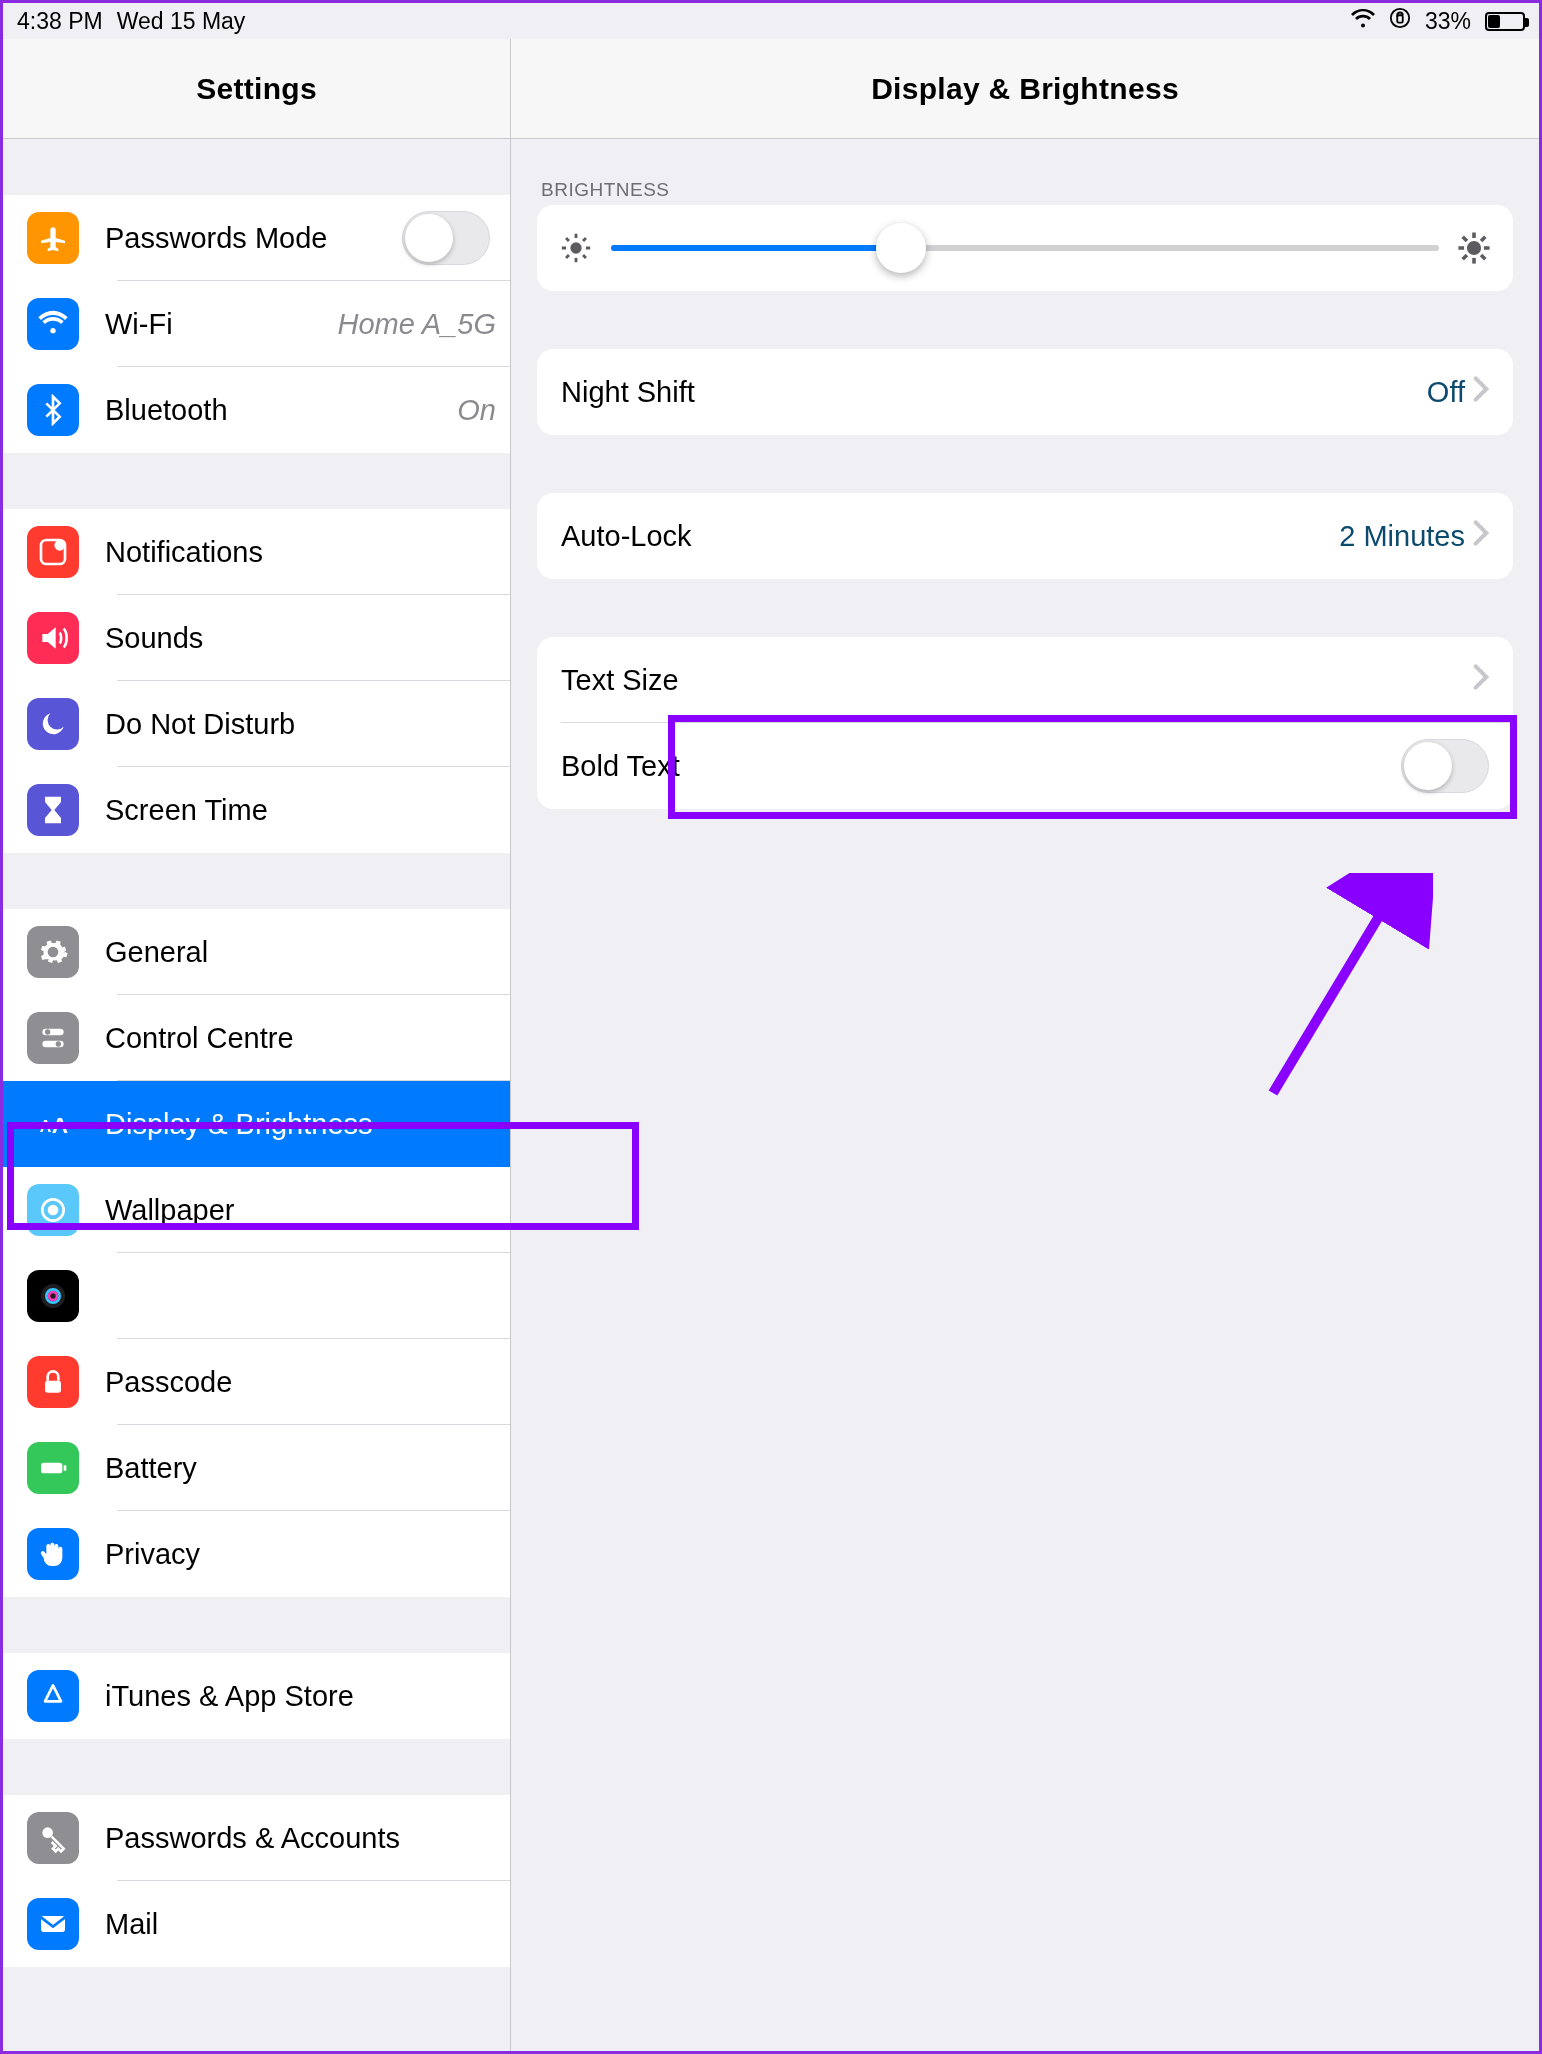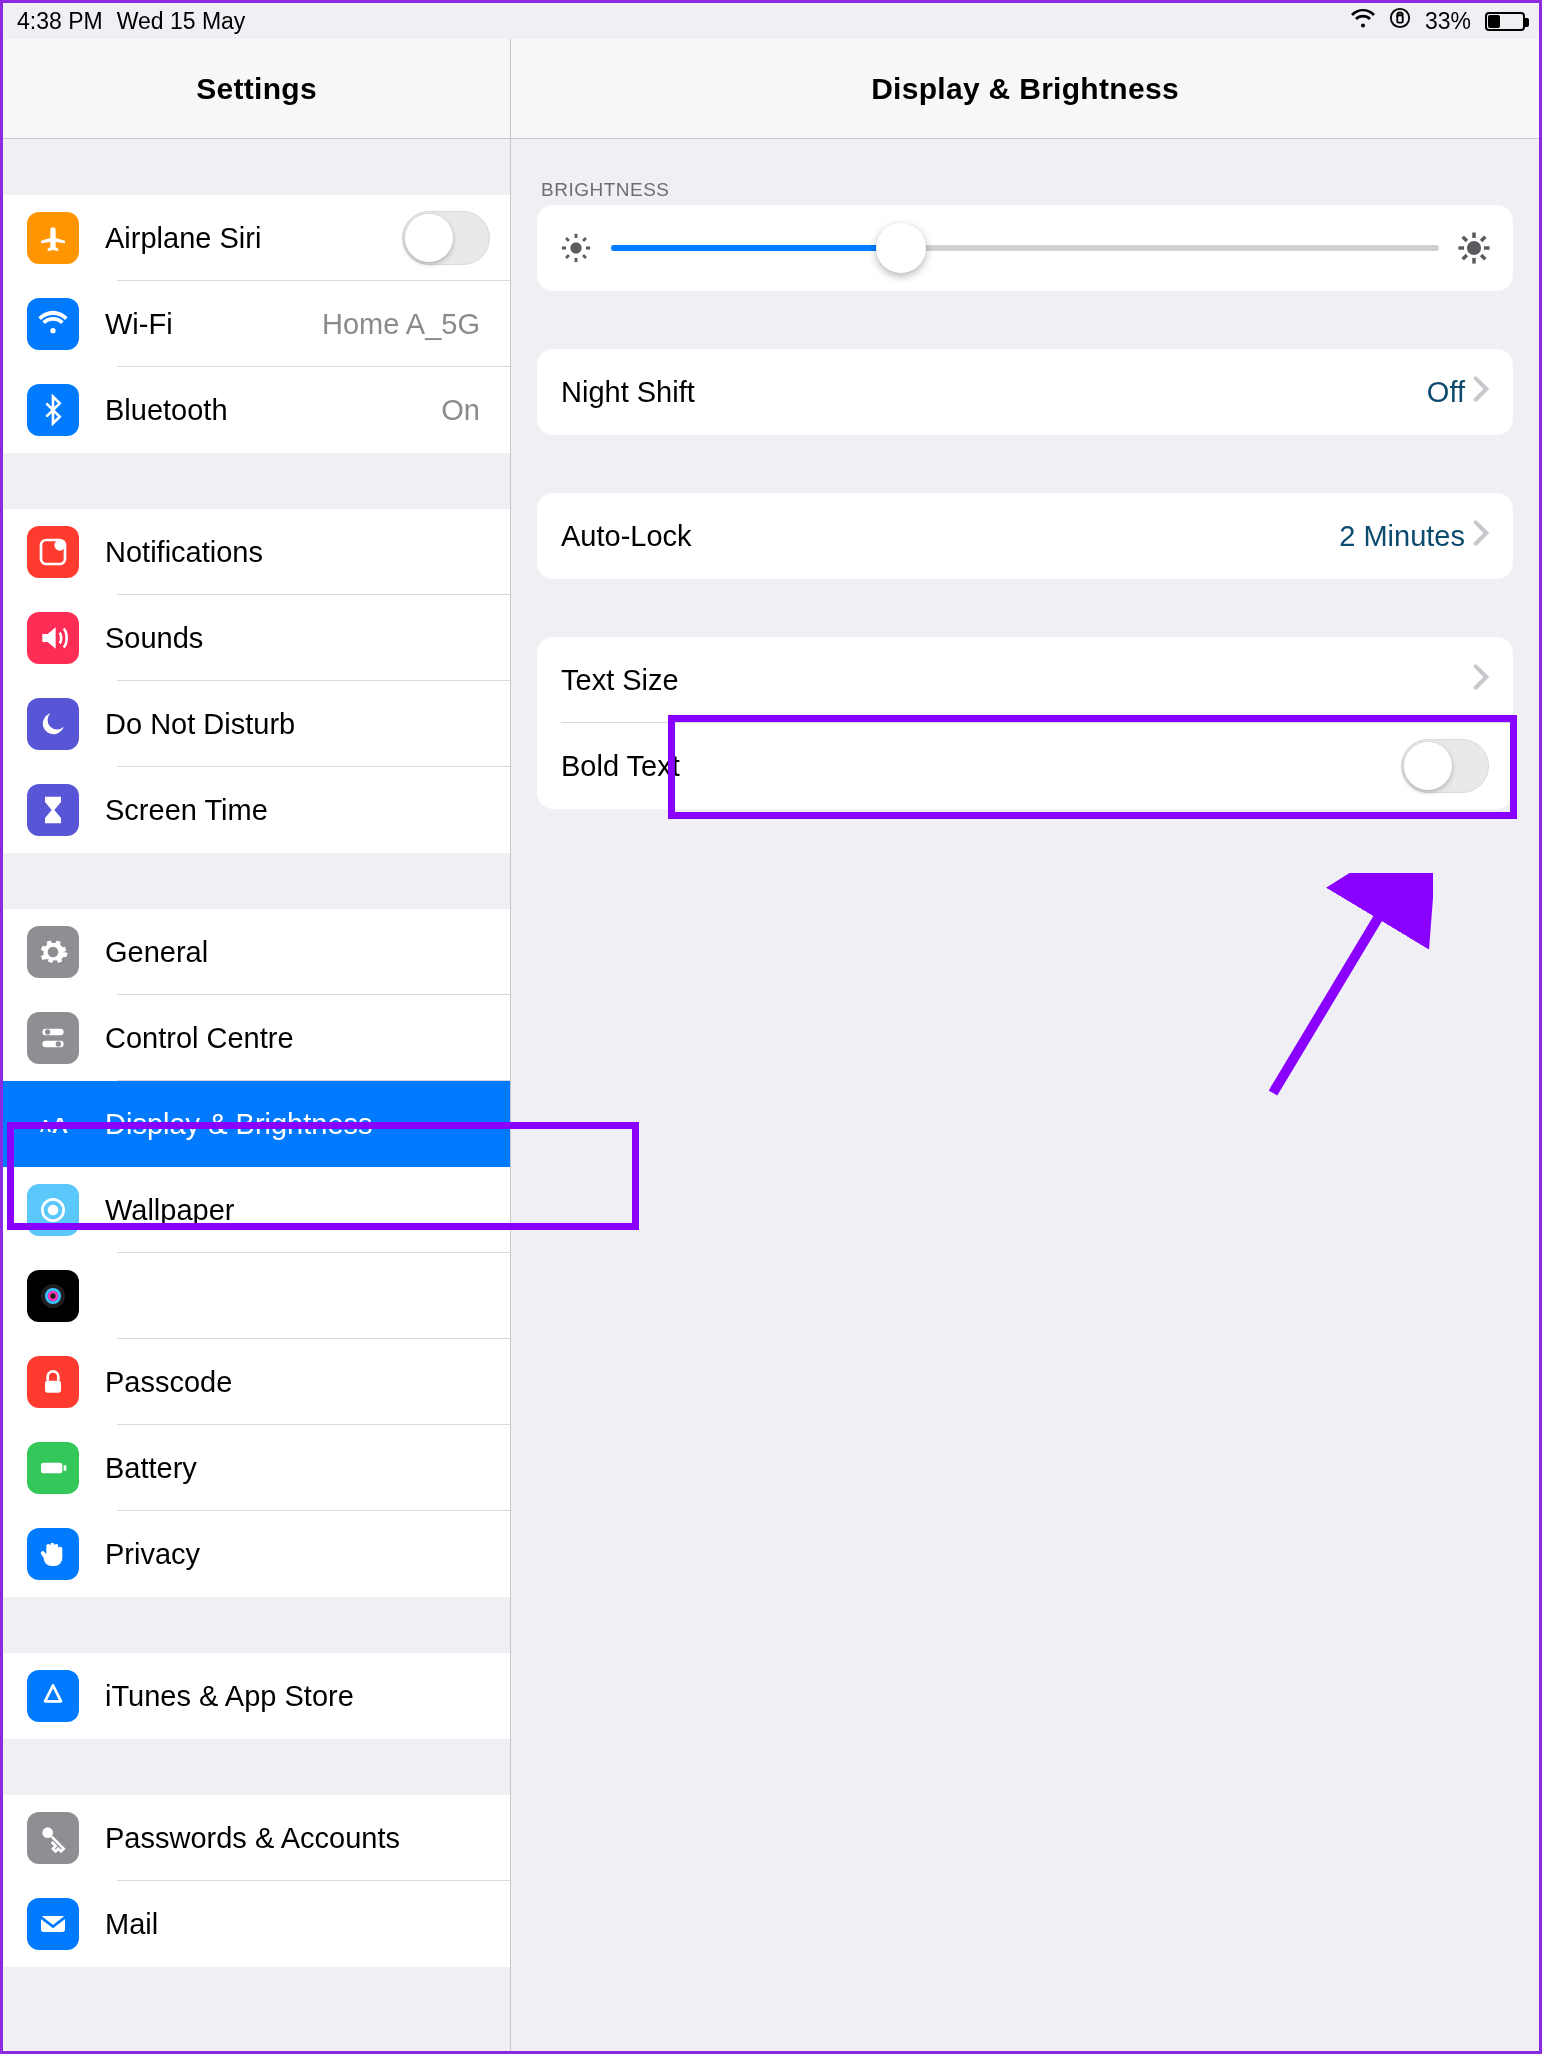--- a/index.html
+++ b/index.html
@@ -81,21 +81,21 @@
   }
   .row:last-child .sep{ display:none; }
   .icon-tile{
     width: 52px; height: 52px; border-radius: 12px;
     display:flex; align-items:center; justify-content:center;
     margin-right: 26px;
     color:#fff;
     flex: 0 0 auto;
   }
   .row .label { flex:1; color:#000; }
-  .row .value { color:#8a8a8f; margin-right: 30px; font-size:29px;}
+  .row .value { color:#8a8a8f; margin-right: 14px; font-size:29px;font-style:italic;}
   .row.selected { background:#007aff; }
   .row.selected .label { color:#fff; }
   .row.selected .icon-tile{ filter: brightness(1); }
   
   .highlight-box{
     position:absolute; border:7px solid #8a00ff; pointer-events:none;
   }
 
   
   .orange{ background:#ff9500;} .blue{ background:#007aff;}
@@ -204,21 +204,21 @@
   <div class="sidebar">
     <div class="pane-header">Settings</div>
 
     <div class="group first">
       <div class="row">
         <span class="icon-tile orange">
           <svg viewBox="0 0 24 24" fill="#fff">
               <path d="M21 14l-7-2V6a2 2 0 0 0-4 0v6l-7 2v2l7-1v4l-2 1v2l4-1 4 1v-2l-2-1v-4l7 1z"></path>
             </svg>
         </span>
-        <span class="label">Airplane Siri</span>
+        <span class="label">Passwords Mode</span>
         <span class="toggle">
             <span class="knob"></span>
           </span>
         <span class="sep"></span>
       </div>
       <div class="row">
         <span class="icon-tile blue">
           <svg viewBox="0 0 24 24" fill="#fff">
               <path d="M12 19a2 2 0 1 0 0-4 2 2 0 0 0 0 4zM4 10c4.4-4.4 11.6-4.4 16 0l-2 2c-3.3-3.3-8.7-3.3-12 0L4 10zm-3-3C7.1.4 16.9.4 23 7l-2 2C15.9 3.9 8.1 3.9 3 9L1 7z"></path>
             </svg>

